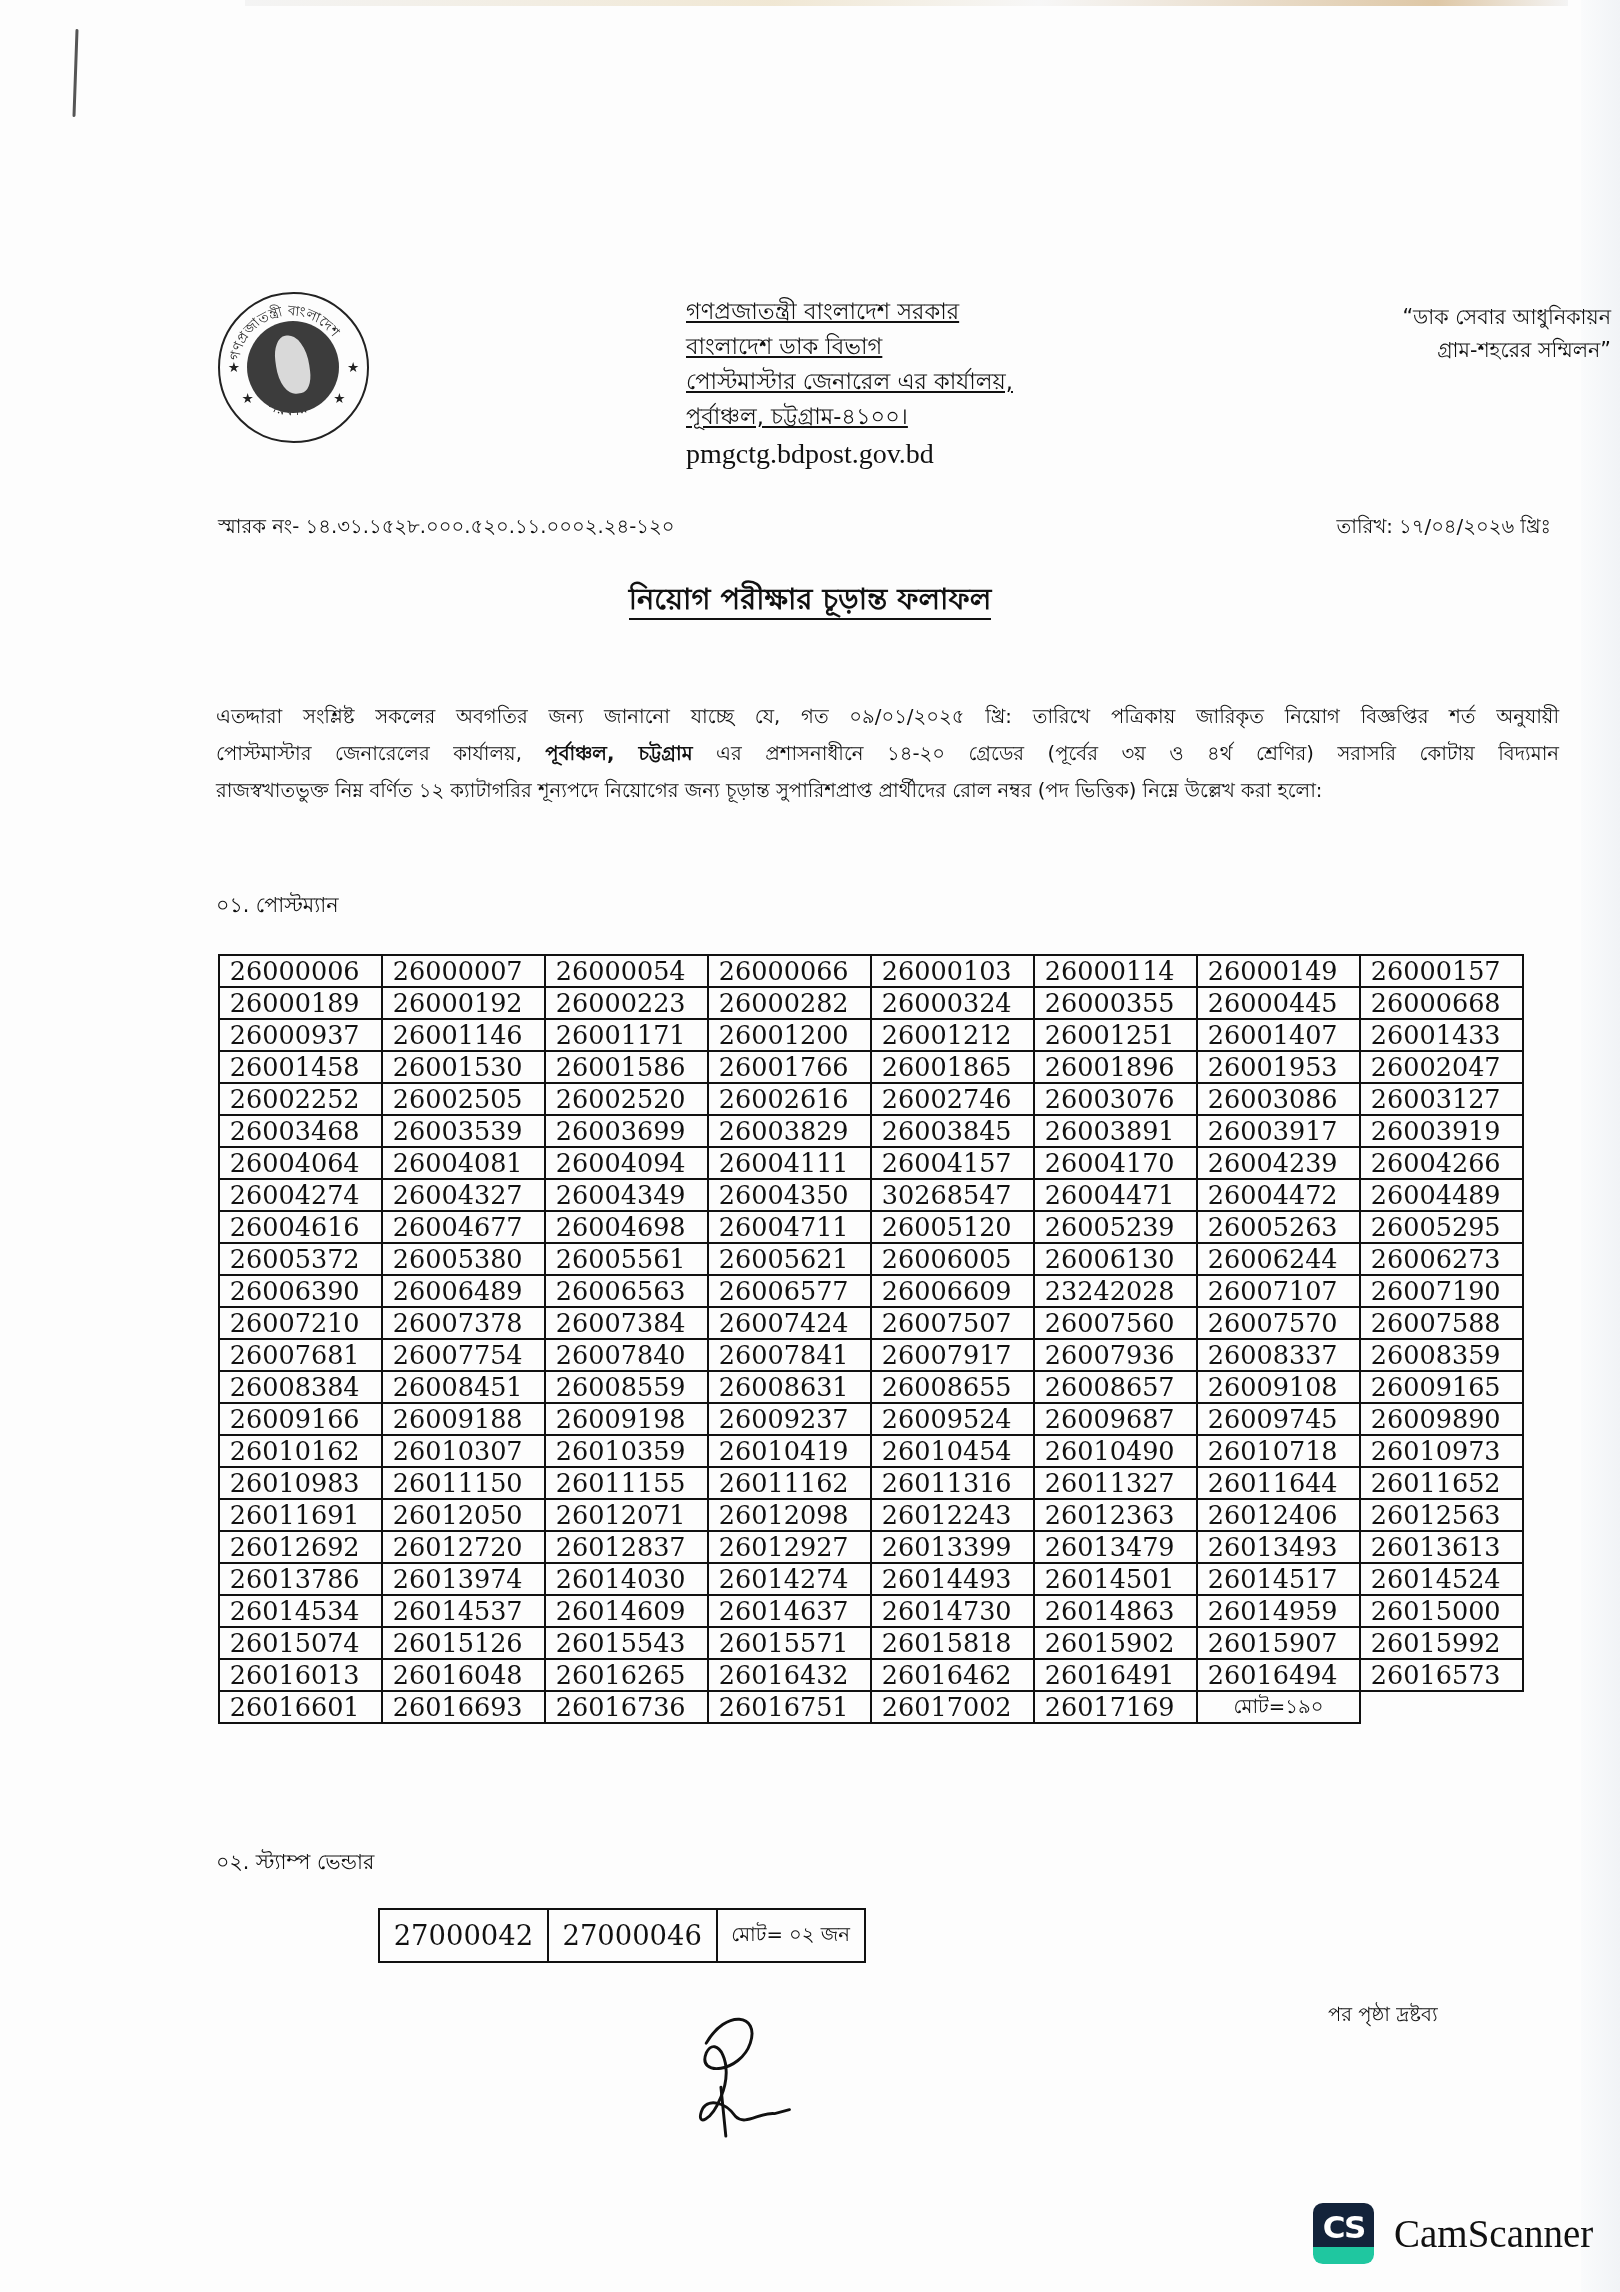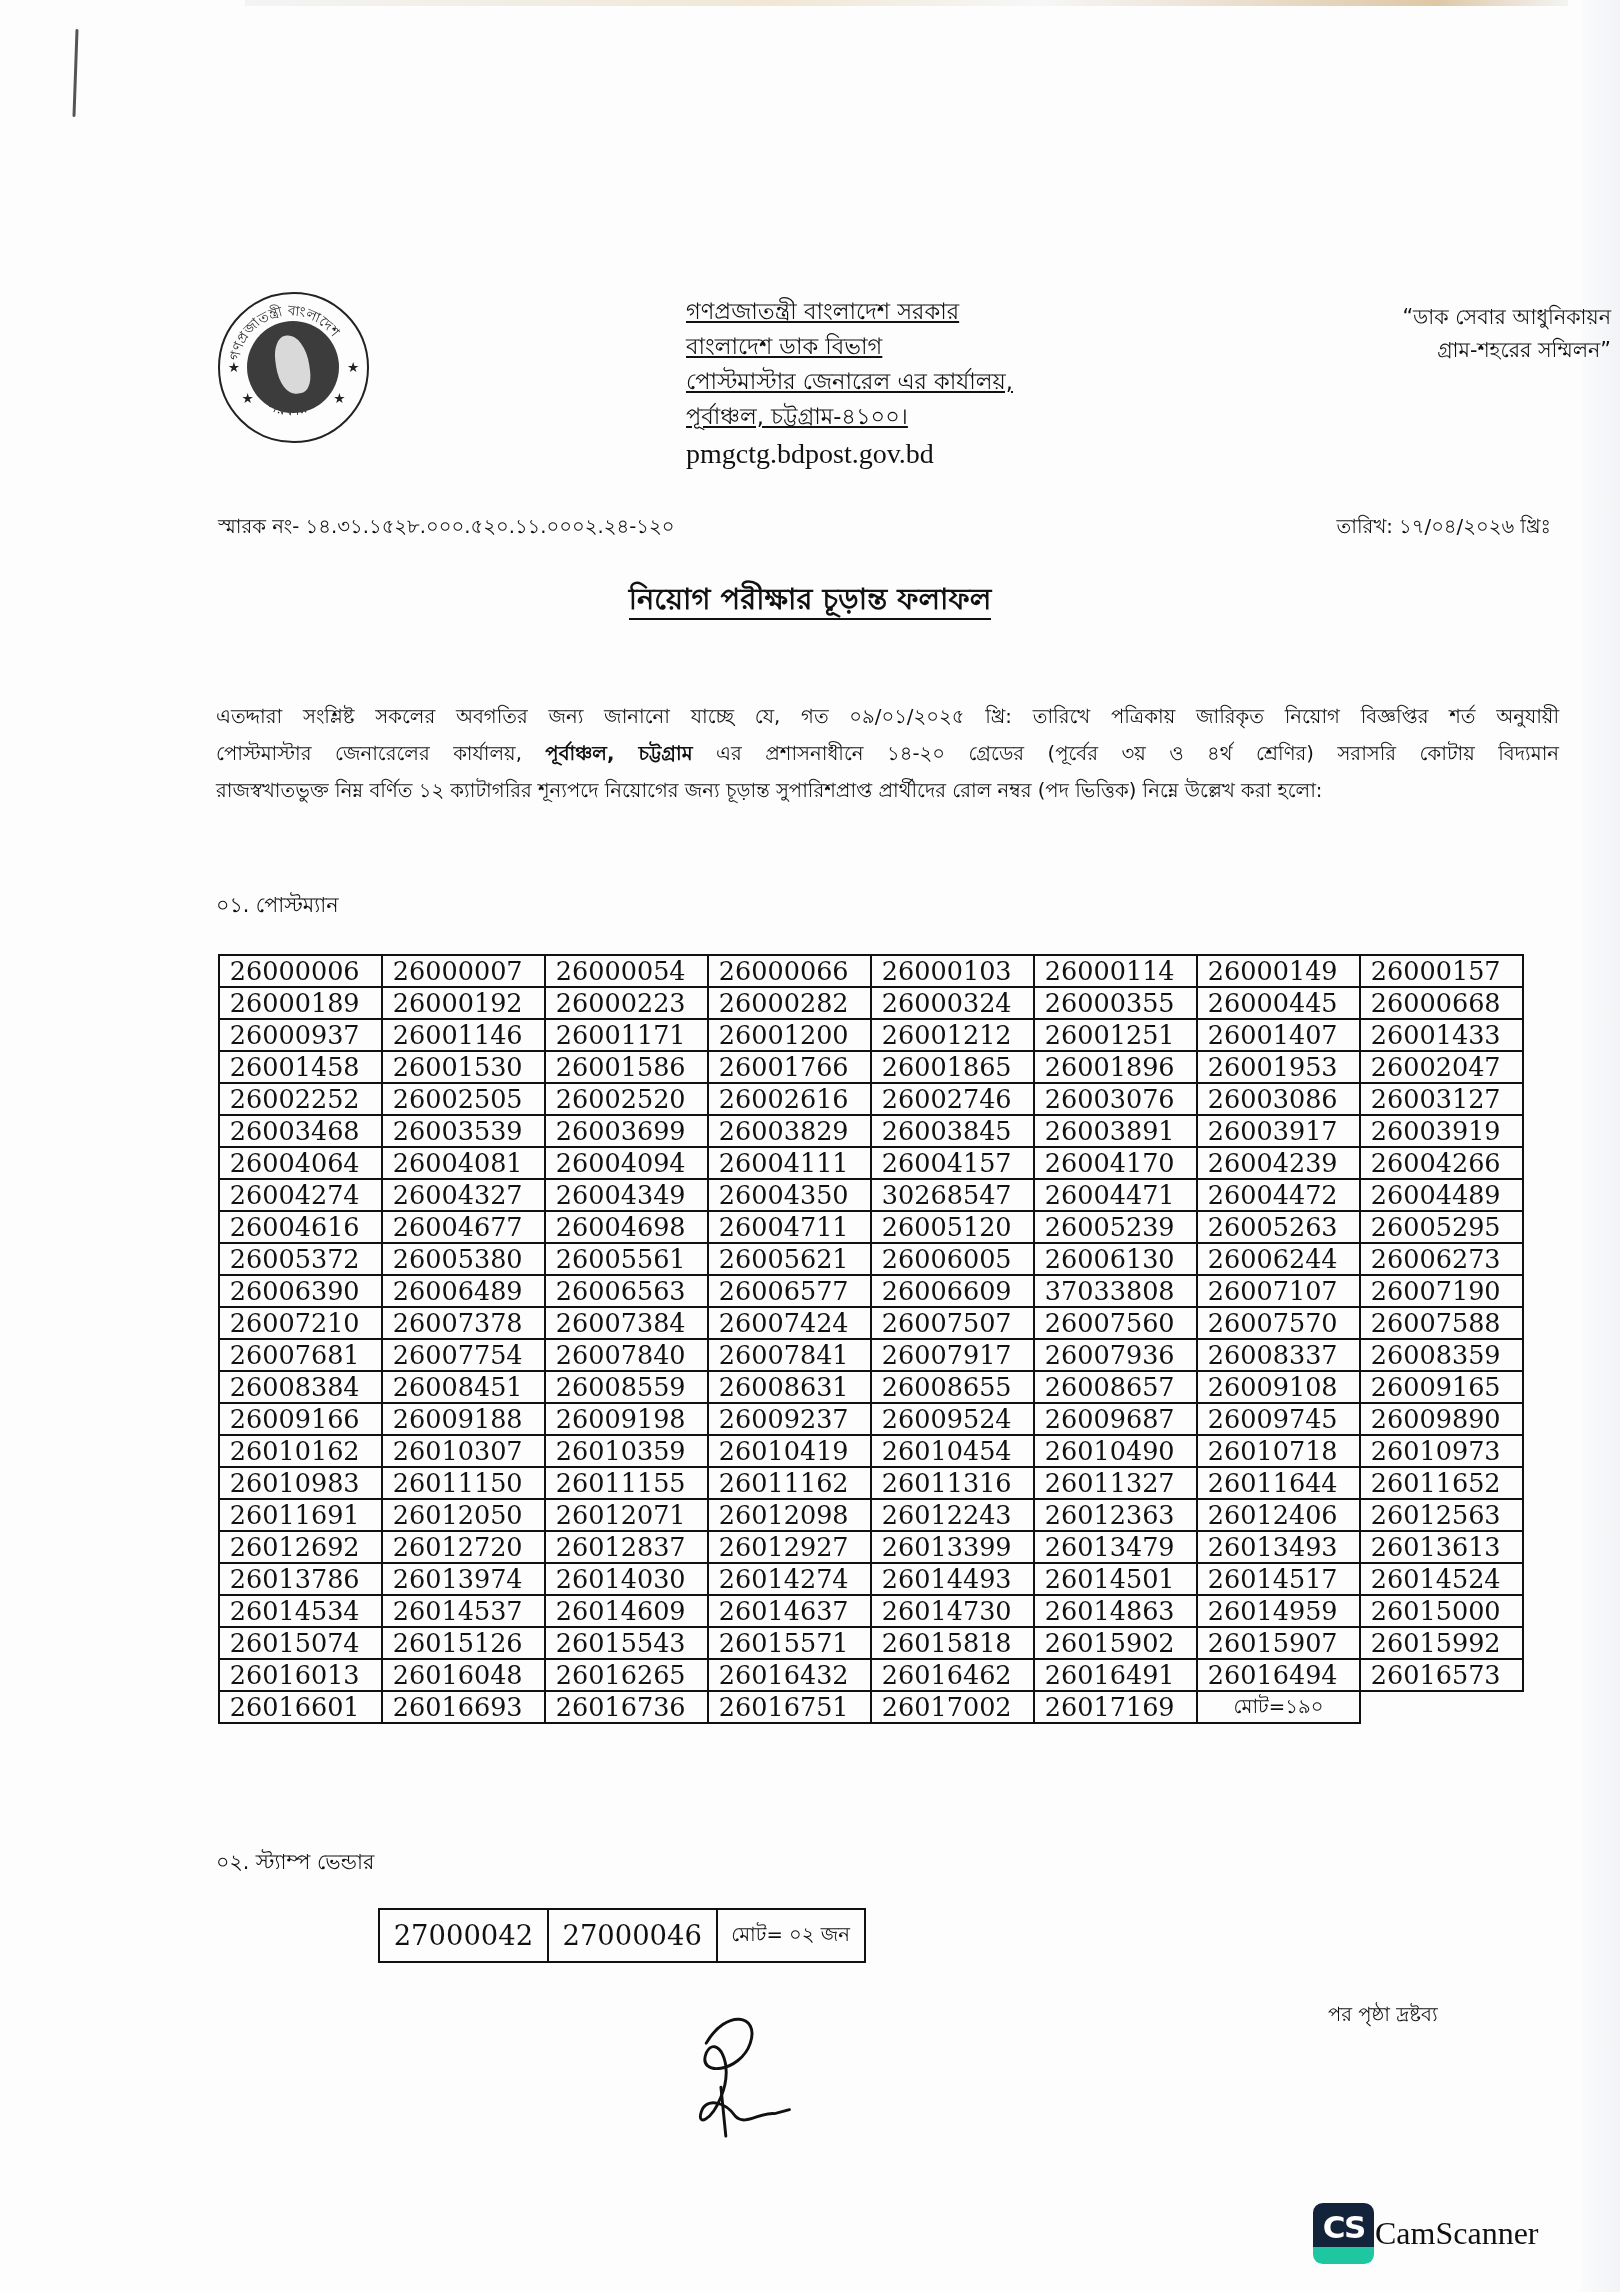--- a/index.html
+++ b/index.html
@@ -39,21 +39,21 @@
 
   table.stamp { position: absolute; left: 378px; top: 1908px; border-collapse: collapse; }
   table.stamp td { border: 2px solid #111; height: 51px; padding: 0 13.7px; font-family: "DejaVu Serif", serif; font-size: 27.4px; }
   table.stamp td.total { font-family: "DejaVu Sans", sans-serif; font-size: 19.6px; }
 
   .next-page { position: absolute; left: 1328px; top: 2000px; font-size: 19.6px; }
   .signature { position: absolute; left: 667px; top: 2004px; width: 147px; height: 137px; }
 
   .camscanner { position: absolute; left: 1313px; top: 2203px; display: flex; align-items: center; }
   .cs-logo { width: 61px; height: 61px; border-radius: 9.8px; background: linear-gradient(180deg, #13233a 0%, #13233a 72%, #1fc7a0 72%, #1fc7a0 100%); color: #fff; font-family: "DejaVu Sans", sans-serif; font-weight: bold; font-size: 31px; display: flex; align-items: flex-start; justify-content: center; padding-top: 5.9px; box-sizing: border-box; letter-spacing: -2px; }
-  .cs-text { font-family: "Liberation Serif", serif; font-size: 32px; margin-left: 1px; color: #111; }
+  .cs-text { font-family: "Liberation Serif", serif; font-size: 39px; margin-left: 20px; color: #111; }
 </style>
 </head>
 <body>
 
 <div class="page">
   <div class="top-strip"></div>
   <div class="right-edge"></div>
   <div class="punch-mark"></div>
 
   <div class="seal">
@@ -203,21 +203,21 @@
           <td>26006130</td>
           <td>26006244</td>
           <td>26006273</td>
         </tr>
         <tr>
           <td>26006390</td>
           <td>26006489</td>
           <td>26006563</td>
           <td>26006577</td>
           <td>26006609</td>
-          <td>37033808</td>
+          <td>23242028</td>
           <td>26007107</td>
           <td>26007190</td>
         </tr>
         <tr>
           <td>26007210</td>
           <td>26007378</td>
           <td>26007384</td>
           <td>26007424</td>
           <td>26007507</td>
           <td>26007560</td>

